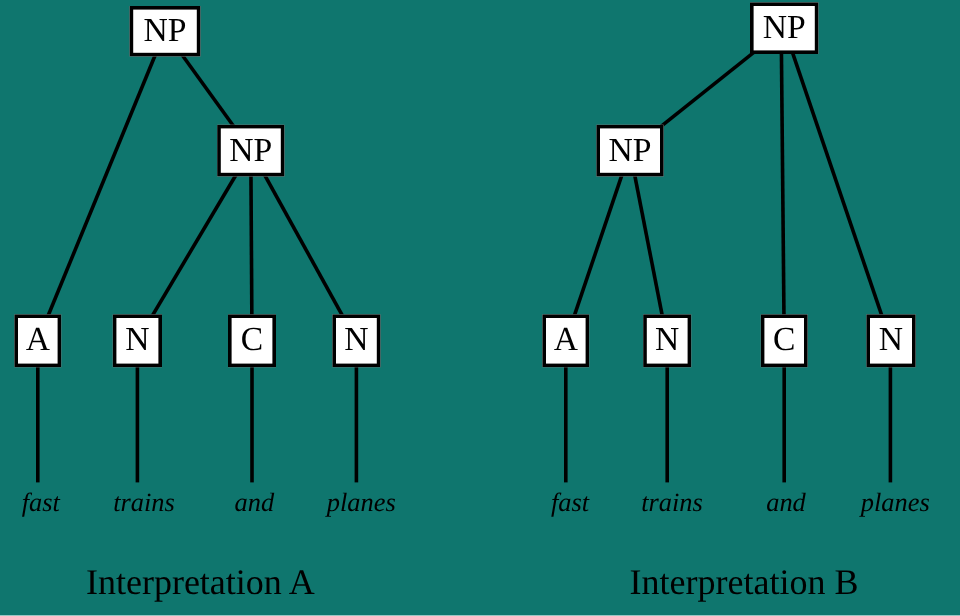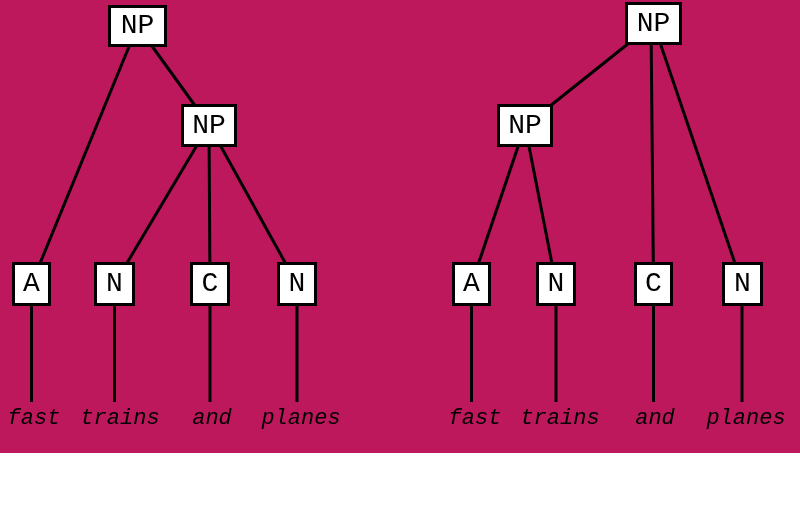--- a/index.html
+++ b/index.html
@@ -3,23 +3,23 @@
 <meta charset="utf-8">
 <style>
   html, body {
     margin: 0;
     padding: 0;
     background: #ffffff;
   }
   .canvas {
     position: relative;
     width: 800px;
-    height: 453px;
-    background: #be185d;
-    font-family: Liberation Mono, monospace;
+    height: 513px;
+    background: #0f766e;
+    font-family: Liberation Serif, serif;
     color: #000000;
     overflow: hidden;
   }
   .edges-svg {
     position: absolute;
     left: 0;
     top: 0;
     width: 800px;
     height: 513px;
   }
@@ -89,27 +89,29 @@
   <div class="node" style="left:12px; top:262px; width:39px; height:44px;">A</div>
   <div class="node" style="left:94px; top:262px; width:41px; height:44px;">N</div>
   <div class="node" style="left:190px; top:262px; width:40px; height:44px;">C</div>
   <div class="node" style="left:277px; top:262px; width:40px; height:44px;">N</div>
 
   <div class="word" style="left:34px; top:408px;">fast</div>
   <div class="word" style="left:120px; top:408px;">trains</div>
   <div class="word" style="left:212px; top:408px;">and</div>
   <div class="word" style="left:301px; top:408px;">planes</div>
 
+  <div class="caption" style="left:167px; top:471px;">Interpretation A</div>
 
   <div class="node" style="left:625px; top:2px; width:57px; height:43px;">NP</div>
   <div class="node" style="left:497px; top:104px; width:56px; height:43px;">NP</div>
   <div class="node" style="left:452px; top:262px; width:39px; height:44px;">A</div>
   <div class="node" style="left:536px; top:262px; width:40px; height:44px;">N</div>
   <div class="node" style="left:634px; top:262px; width:39px; height:44px;">C</div>
   <div class="node" style="left:722px; top:262px; width:41px; height:44px;">N</div>
 
   <div class="word" style="left:475px; top:408px;">fast</div>
   <div class="word" style="left:560px; top:408px;">trains</div>
   <div class="word" style="left:655px; top:408px;">and</div>
   <div class="word" style="left:746px; top:408px;">planes</div>
 
+  <div class="caption" style="left:620px; top:471px;">Interpretation B</div>
 
 </div>
 
 </body></html>

